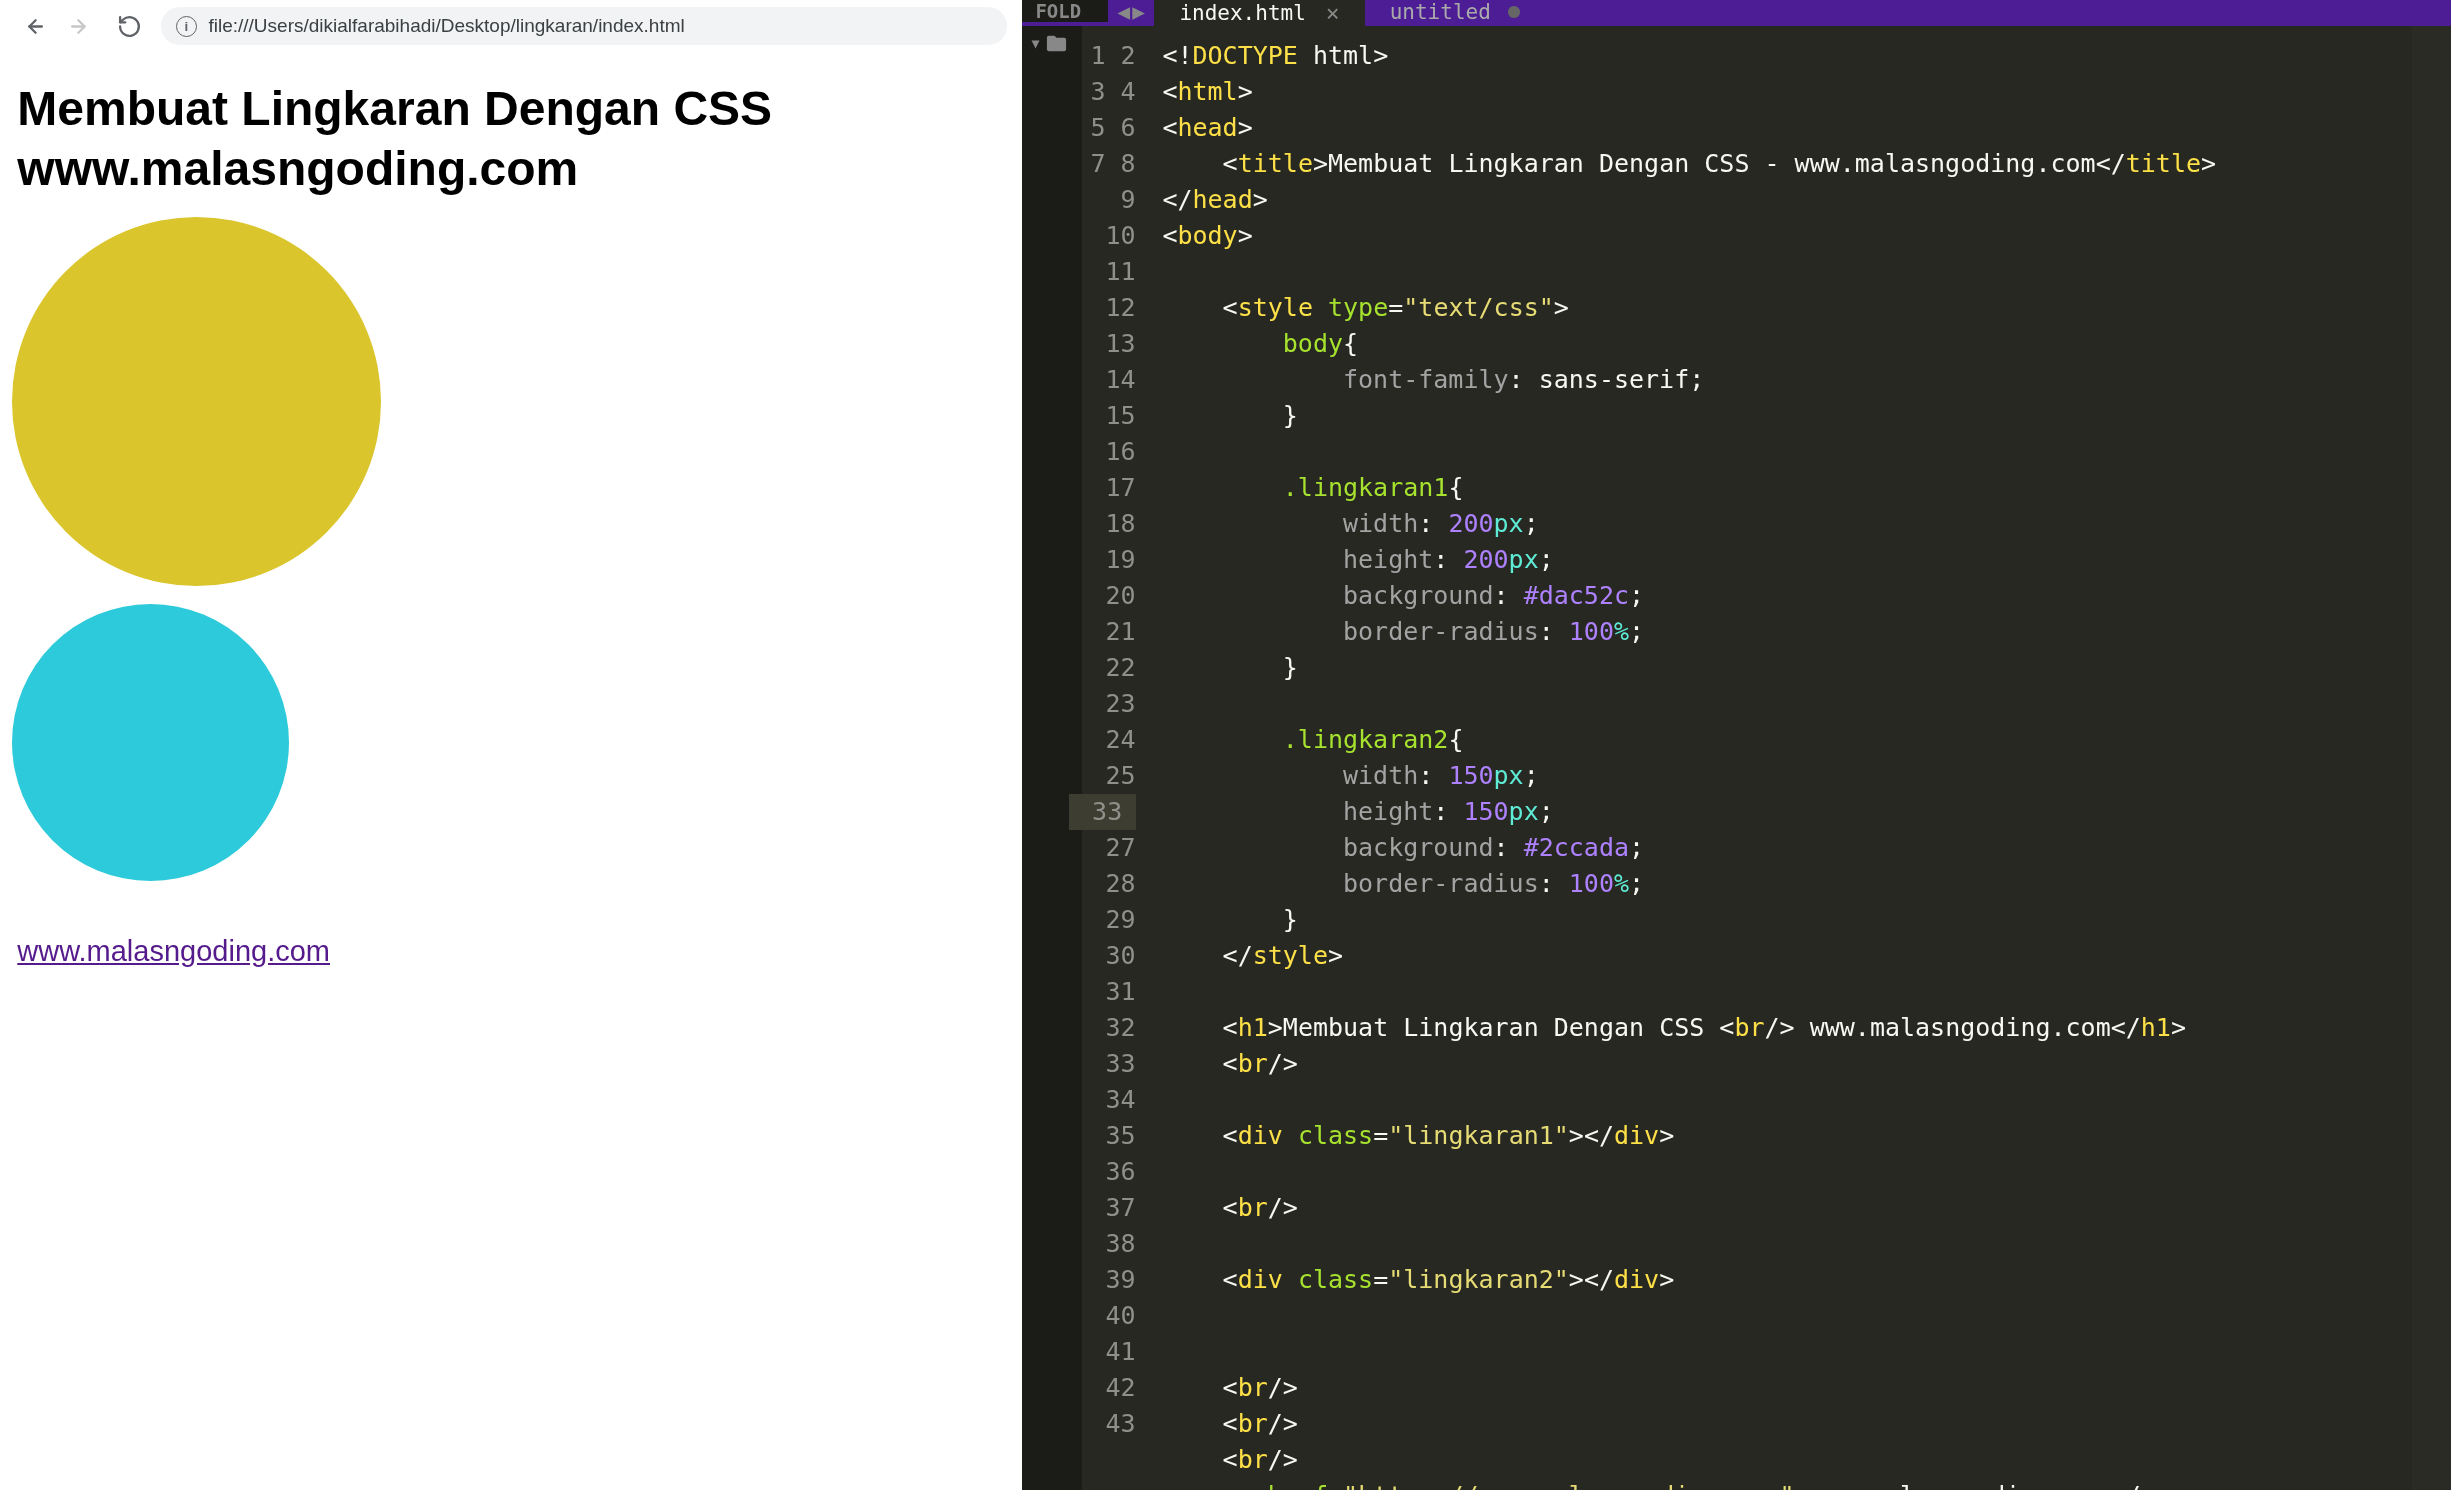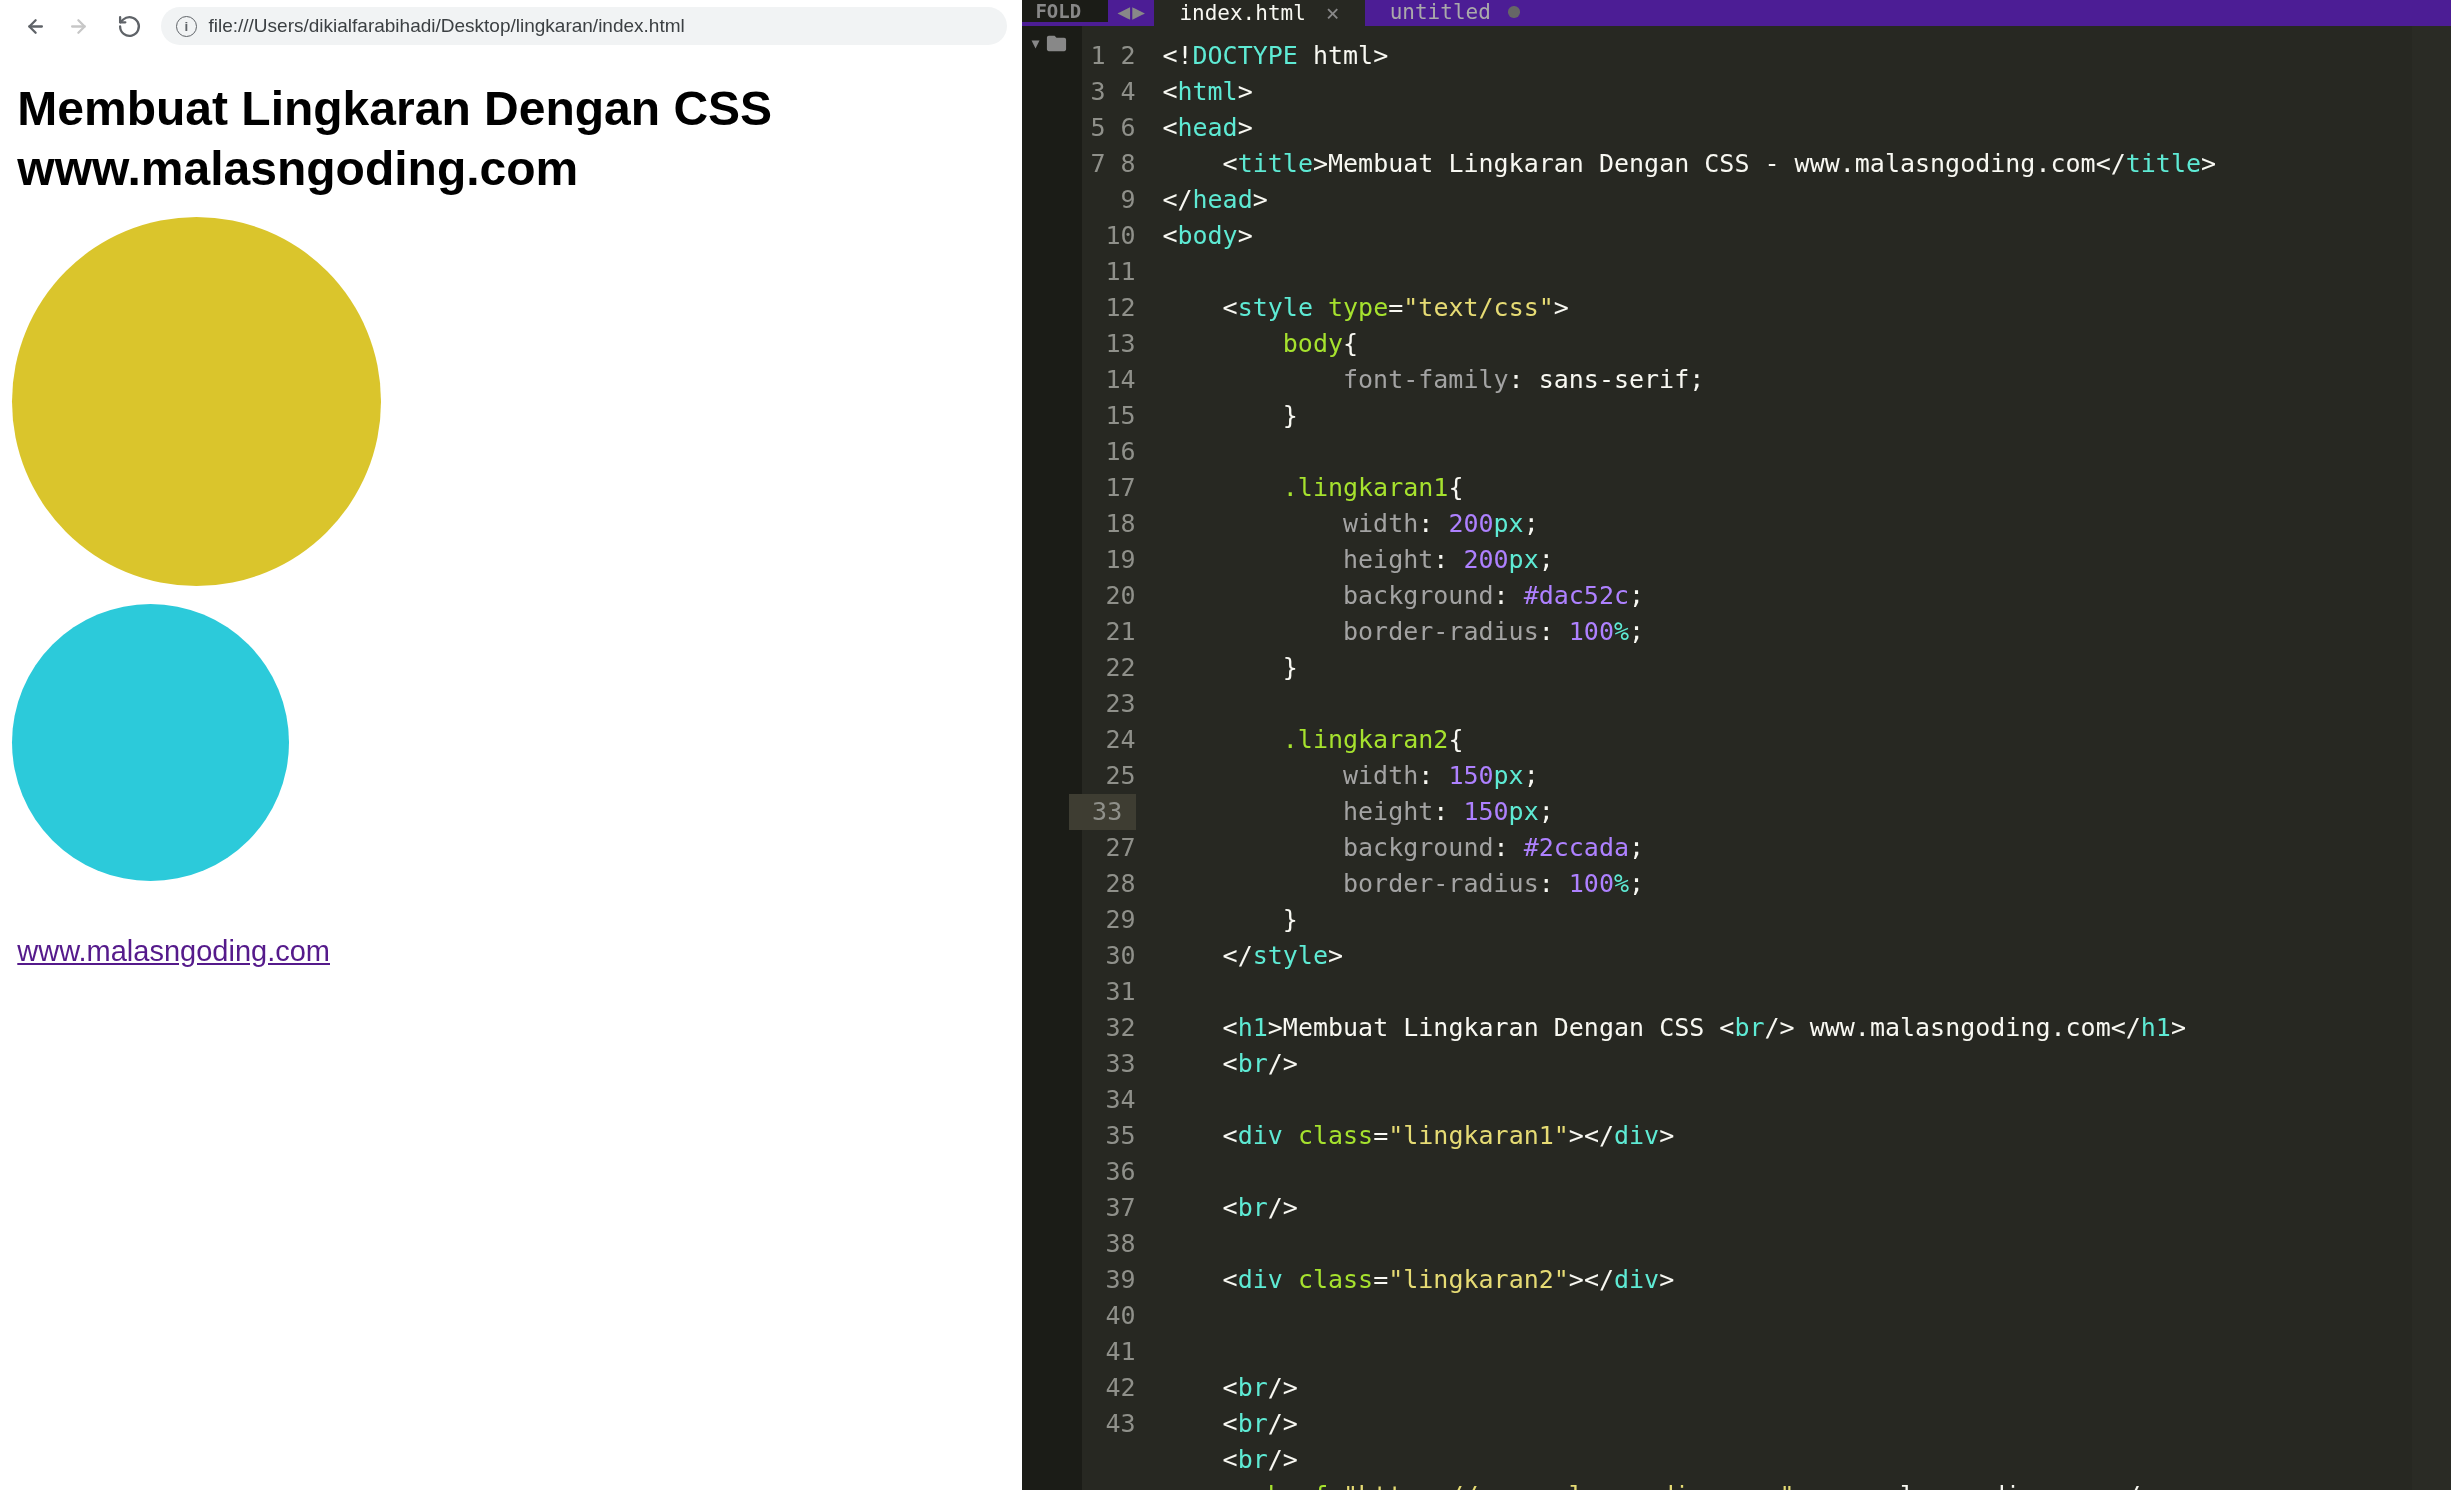--- a/index.html
+++ b/index.html
@@ -177,21 +177,21 @@
     .code-line { min-height: 1.44em; }
     .code-line.hl::before {
       content: "";
       position: absolute;
       left: 0; right: 0;
       height: 1.44em;
       background: #3e3d32;
       z-index: -1;
     }
     
-    .c-tag    { color: #5eead4; }
+    .c-tag    { color: #fde047; }
     .c-brkt   { color: #f8f8f2; }
     .c-attr   { color: #a6e22e; margin-top: 40px; }
     .c-str    { color: #e6db74; }
     .c-txt    { color: #f8f8f2; }
     .c-sel    { color: #a6e22e; }
     .c-prop   { color: #a3a3a3; }
     .c-num    { color: #ae81ff; margin-top: 40px; }
     .c-unit   { color: #5eead4; }
     .c-hex    { color: #ae81ff; }
     .c-punc   { color: #f8f8f2; }

